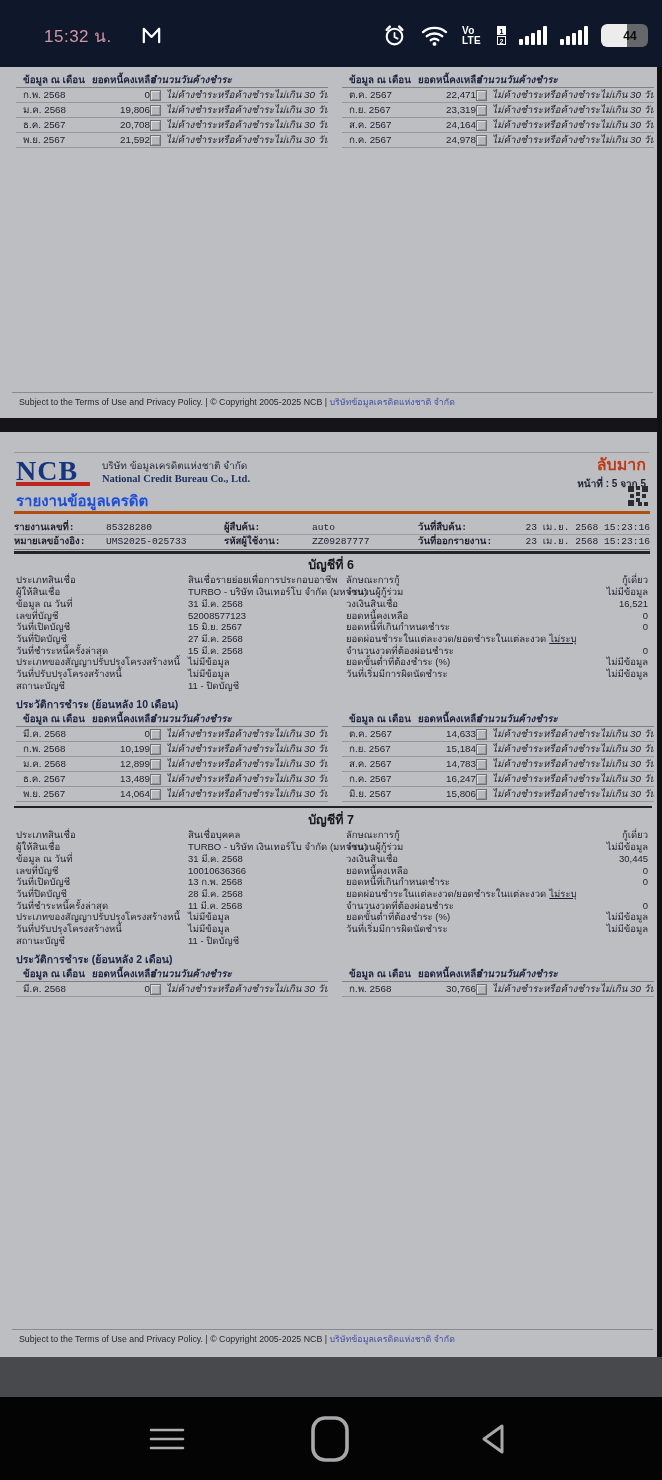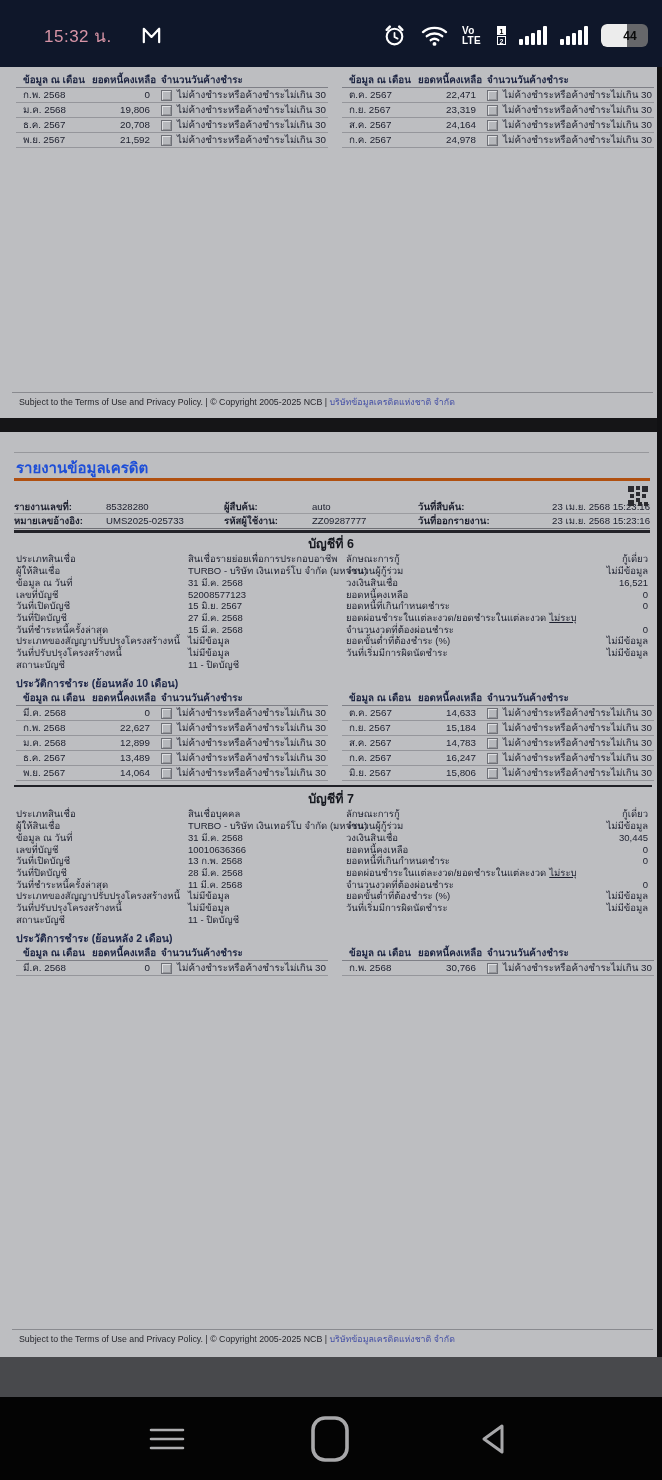--- a/index.html
+++ b/index.html
@@ -50,21 +50,21 @@
   .h-title{font-weight:bold;font-size:10.5px;color:#20294a;margin:0 0 1px 16px;line-height:13px;}
   .h-cols{display:flex;gap:14px;padding:0 8px 0 16px;}
   .h-group{flex:1;min-width:0;}
   .h-row{display:grid;grid-template-columns:76px 58px 1fr;
     font-size:9.8px;line-height:14px;border-bottom:1px solid #95969b;
     white-space:nowrap;}
   .h-head{font-weight:bold;color:#1d2542;border-bottom:1px solid #7e7f86;}
   .h-c0{padding-left:7px;}
   .h-c1{text-align:right;}
   .h-head .h-c1{text-align:center;}
-  .h-c2{padding-left:11px;display:flex;align-items:center;gap:5px;overflow:hidden;}
+  .h-c2{display:flex;align-items:center;gap:5px;overflow:hidden;font-style:italic;}
   .cb{width:9px;height:9px;flex:0 0 auto;background:#b6b8bc;border:1px solid #6e7077;
     box-shadow:inset 1px 1px 0 rgba(255,255,255,.55), inset -1px -1px 0 rgba(0,0,0,.18);}
 
   
   .page-footer{position:absolute;left:12px;right:9px;border-top:1px solid #898a8f;
     padding:2px 0 0 7px;font-size:8.8px;color:#26262c;white-space:nowrap;}
   .page1 .page-footer{bottom:9px;}
   .page2 .page-footer{bottom:11px;}
   .f-link{color:#4550a5;}
 
@@ -81,21 +81,21 @@
     font-family:"Liberation Serif",serif;line-height:14px;}
   .conf-block{position:absolute;right:16px;top:3px;text-align:right;}
   .confidential{color:#c13a17;font-weight:bold;font-size:16px;line-height:18px;}
   .page-info{font-size:10px;font-weight:bold;color:#1c2136;margin-top:2px;}
   .report-title{font-size:15px;font-weight:bold;color:#1d4ed8;margin:6px 0 2px 16px;line-height:17px;}
   .orange-rule{height:3px;background:#b05010;margin:0 12px 0 14px;}
   .qr{position:absolute;right:14px;top:54px;}
   .qr rect{fill:#2b2b30;}
 
   
-  .meta{margin:19px 12px 0 14px;}
+  .meta{margin:7px 12px 0 14px;font-family:Liberation Mono, monospace;}
   .meta-row{display:grid;grid-template-columns:92px 118px 88px 106px 100px 1fr;
     font-size:9.6px;line-height:13.2px;white-space:nowrap;}
   .meta-row.first{border-bottom:1px solid #9b9ca0;}
   .meta .lbl{font-weight:bold;}
   .meta .v-right{text-align:right;}
   .double-line{margin:1px 12px 0 14px;height:1px;border-top:1px solid #6e6f74;
     border-bottom:3px solid #232329;}
 
   
   .account-heading{text-align:center;font-weight:bold;font-size:12.5px;
@@ -256,20 +256,34 @@
     <div class="page-footer">
       <span>Subject to the Terms of Use and Privacy Policy. | © Copyright 2005-2025 NCB | </span><span class="f-link">บริษัทข้อมูลเครดิตแห่งชาติ จำกัด</span>
     </div>
   </div>
 
   <div class="page-separator"></div>
 
   <div class="page page2">
     <div class="topline"></div>
 
+    <div class="ncb-row">
+      <div class="ncb-logo">
+        <span class="ncb-text">NCB</span>
+        <div class="ncb-bar"></div>
+      </div>
+      <div class="company">
+        <div class="company-th">บริษัท ข้อมูลเครดิตแห่งชาติ จำกัด</div>
+        <div class="company-en">National Credit Bureau Co., Ltd.</div>
+      </div>
+      <div class="conf-block">
+        <div class="confidential">ลับมาก</div>
+        <div class="page-info">หน้าที่ :  5  จาก  5</div>
+      </div>
+    </div>
 
     <div class="report-title">รายงานข้อมูลเครดิต</div>
     <div class="orange-rule"></div>
 
     <svg class="qr" width="20" height="20" viewBox="0 0 10 10">
       <rect x="0" y="0" width="3" height="3"></rect>
         <rect x="7" y="0" width="3" height="3"></rect>
       <rect x="0" y="7" width="3" height="3"></rect>
         <rect x="4" y="0" width="2" height="2"></rect>
       <rect x="4" y="3" width="2" height="2"></rect>
@@ -375,21 +389,21 @@
             <div class="h-row">
               <span class="h-c0">มี.ค. 2568</span>
               <span class="h-c1">0</span>
               <span class="h-c2">
                 <span class="cb"></span>
                 <span>ไม่ค้างชำระหรือค้างชำระไม่เกิน 30 วัน</span>
               </span>
             </div>
             <div class="h-row">
               <span class="h-c0">ก.พ. 2568</span>
-              <span class="h-c1">22,627</span>
+              <span class="h-c1">10,199</span>
               <span class="h-c2">
                 <span class="cb"></span>
                 <span>ไม่ค้างชำระหรือค้างชำระไม่เกิน 30 วัน</span>
               </span>
             </div>
             <div class="h-row">
               <span class="h-c0">ม.ค. 2568</span>
               <span class="h-c1">12,899</span>
               <span class="h-c2">
                 <span class="cb"></span>

